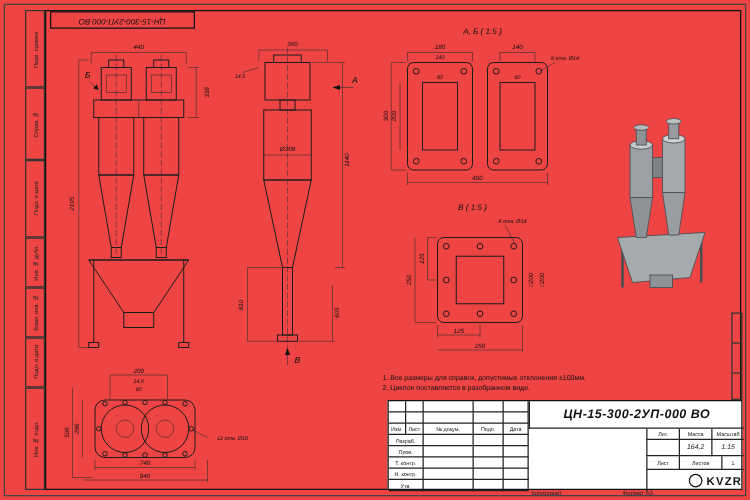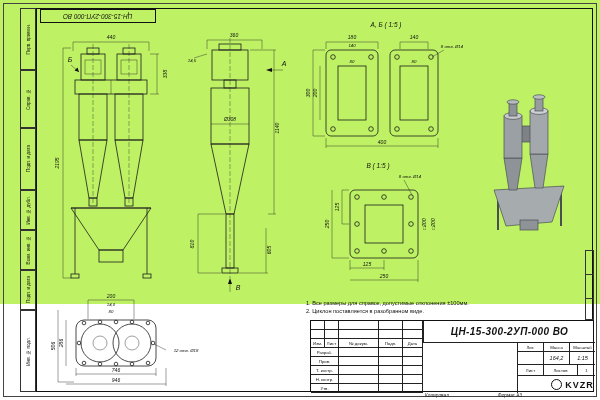--- a/index.html
+++ b/index.html
@@ -1,17 +1,17 @@
 <!DOCTYPE html>
 <html><head>
 <meta charset="utf-8">
 <style>
   html,body{margin:0;padding:0;width:600px;height:400px;background:#fff;overflow:hidden;
     font-family:"Liberation Sans",sans-serif;color:#111;}
-  #sheet{position:absolute;left:0;top:0;width:600px;height:304px;background:#bef264;text-decoration:underline;}
+  #sheet{position:absolute;left:0;top:0;width:600px;height:400px;background:#ef4444;text-decoration:underline;}
   .outer-border{position:absolute;left:3px;top:3px;width:592px;height:392px;border:1px solid #444;}
   .frame{position:absolute;left:36px;top:8px;width:557px;height:384px;border:1.6px solid #111;box-sizing:border-box;}
   
   .mseg{position:absolute;left:20px;width:16px;border:0.8px solid #333;box-sizing:border-box;
     display:flex;align-items:center;justify-content:center;}
   .mseg span{writing-mode:vertical-rl;transform:rotate(180deg);font-size:4.6px;white-space:nowrap;color:#222;}
   
   .stamp{position:absolute;left:40px;top:9px;width:116px;height:14px;border:1px solid #111;box-sizing:border-box;
     display:flex;align-items:center;justify-content:center;overflow:hidden;}
   .stamp span{transform:rotate(180deg);font-size:6.4px;font-style:italic;white-space:nowrap;}

